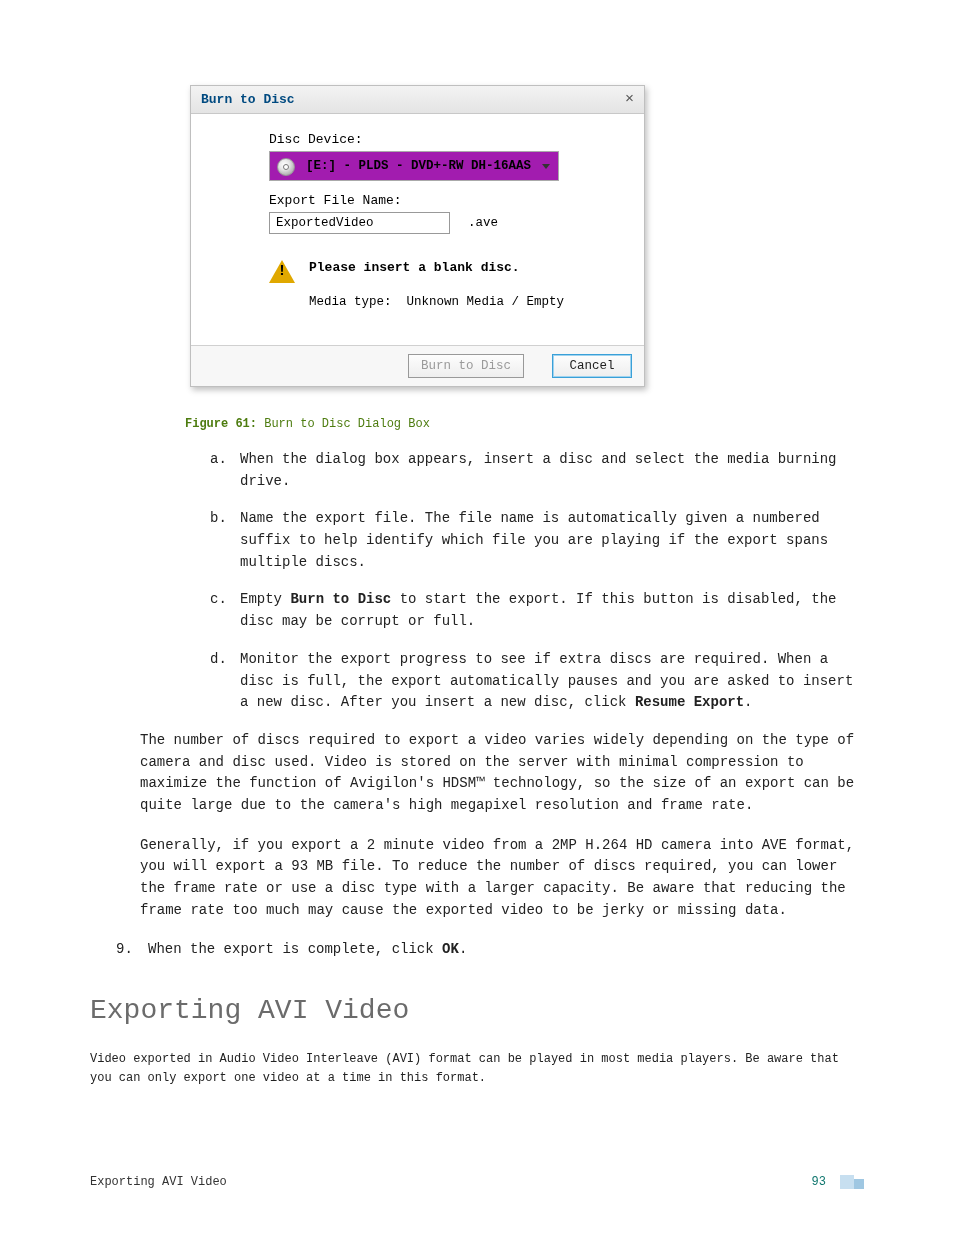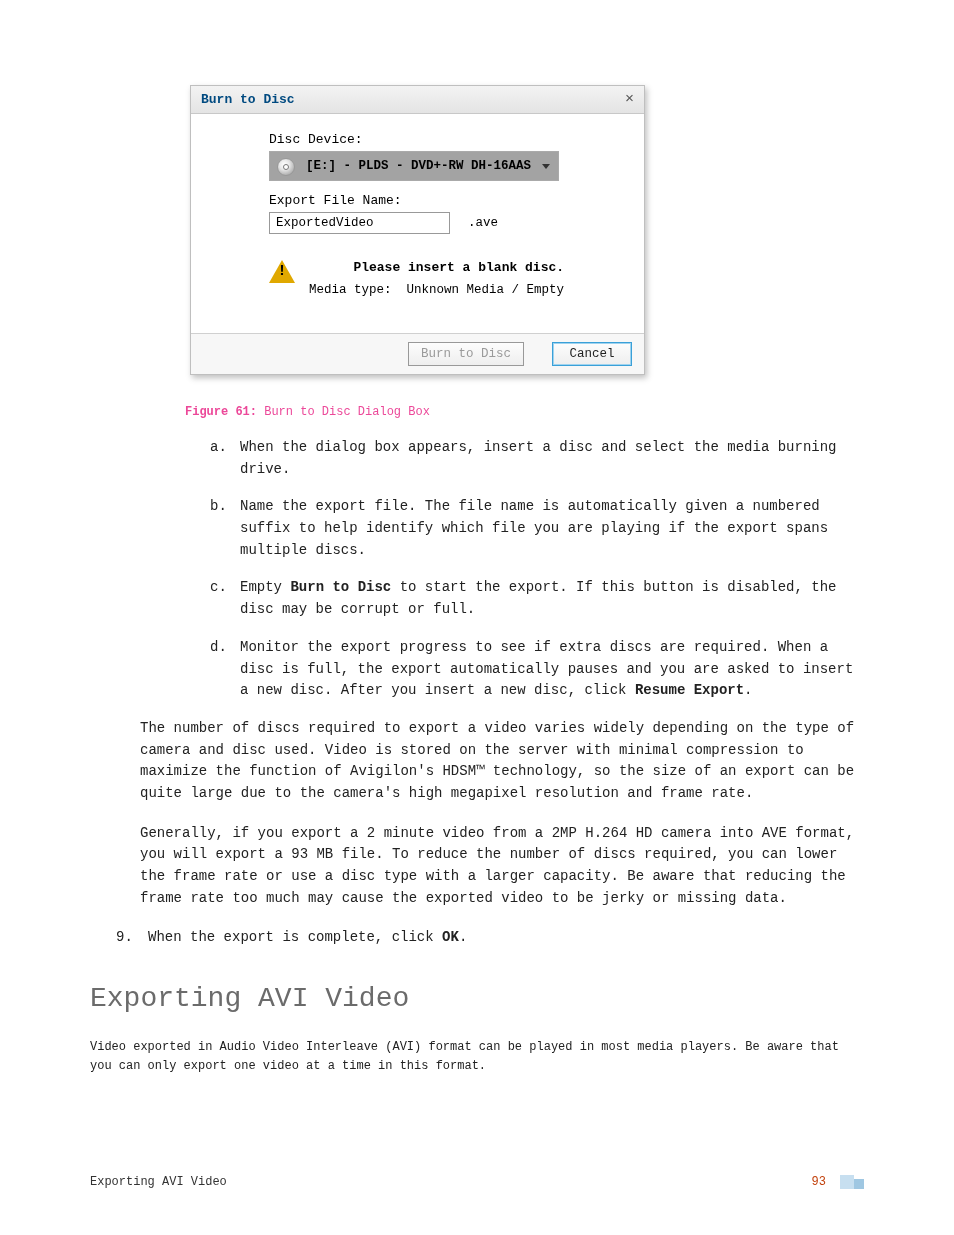--- a/index.html
+++ b/index.html
@@ -16,21 +16,21 @@
     border-bottom: 1px solid #c8c8c8;
     padding: 5px 10px; display: flex; justify-content: space-between; align-items: center;
     font-size: 13px;
   }
   .dialog-title .title { font-weight: bold; color: #004a80; }
   .dialog-title .close { color: #555; font-size: 15px; cursor: pointer; }
   .dialog-body { padding: 18px 40px 16px 78px; font-size: 13px; color: #000; }
   .dialog-body .label { margin-bottom: 4px; }
   .device-row {
     border: 1px solid #aaa; padding: 4px 8px 4px 4px; display: flex; align-items: center; gap: 8px;
-    background: #a3a3a3; margin-bottom: 12px; width: 290px;
+    background: #a21caf; margin-bottom: 12px; width: 290px;
   }
   .device-row .dev-label { font-weight: bold; flex: 1; font-size: 12.5px; }
   .chev { width: 0; height: 0; border-left: 4px solid transparent; border-right: 4px solid transparent; border-top: 5px solid #333; }
   .disc-icon { width: 24px; height: 20px; position: relative; }
   .disc-icon::before { content:""; position:absolute; left:3px; top:2px; width:16px; height:16px; border-radius:50%; background: radial-gradient(circle at 40% 35%, #fff 0%, #e8e8e8 35%, #b8b8b8 70%, #888 100%); border:1px solid #999;}
   .disc-icon::after { content:""; position:absolute; left:9px; top:8px; width:4px; height:4px; border-radius:50%; background:#fff; border:1px solid #777;}
   .file-row { display:flex; align-items:center; gap:18px; width: 290px; }
   .file-row input {
     flex: 0 0 170px; border: 1px solid #999; padding: 3px 6px; font-size: 12.5px; font-family: inherit;
   }
@@ -39,47 +39,47 @@
   .warn-icon {
     width: 26px; height: 23px; position: relative;
   }
   .warn-icon::before{
     content:""; position:absolute; left:0; top:0; width:0; height:0;
     border-left:13px solid transparent; border-right:13px solid transparent; border-bottom:23px solid #e0a800;
   }
   .warn-icon::after{
     content:"!"; position:absolute; left:0; top:3px; width:26px; text-align:center; color:#000; font-weight:bold; font-size:15px;
   }
-  .warn-text .line1 { font-weight: bold; margin-bottom: 8px; text-align: right; }
+  .warn-text .line1 { font-weight: bold; margin-bottom: 20px; }
   .warn-text .line2 { font-size: 12.5px; }
   .warn-text .line2 .k { display:inline-block; width: 90px; }
   .dialog-footer {
     border-top: 1px solid #d0d0d0; background: #f7f7f7; padding: 8px 12px; display:flex; justify-content:flex-end; gap:10px;
   }
   .btn {
     min-width: 80px; padding: 4px 12px; font-size: 12.5px; border: 1px solid #999; background: linear-gradient(#fdfdfd,#eee);
     text-align: center;
   }
   .btn.disabled { color: #9a9a9a; }
   .btn.focus { border: 1px solid #3aa0d8; box-shadow: 0 0 0 1px #9fd3ef inset; margin-left: 18px; }
 
   
-  .fig-caption { margin: 30px 0 18px 95px; font-size: 12px; color:#ec4899; }
+  .fig-caption { margin: 30px 0 18px 95px; font-size: 12px; color:#4d7c0f; }
   .fig-caption strong { font-weight: bold; }
   ol.letters { list-style: none; margin-left: 120px; margin-right: 10px; }
   ol.letters > li { display:flex; gap:12px; font-size:14px; line-height:1.55; margin-bottom: 16px; }
   ol.letters > li .marker { flex: 0 0 18px; }
   .para { font-size:14px; line-height:1.55; margin: 0 8px 18px 50px; }
   ol.nums { list-style:none; margin-left: 26px; }
   ol.nums > li { display:flex; gap:12px; font-size:14px; line-height:1.55; margin-bottom:16px; }
   ol.nums > li .marker { flex: 0 0 20px; }
   h2.section { font-size: 28px; font-weight: 400; color:#6b6b6b; margin: 34px 0 24px 0; }
   .intro { font-size:12px; line-height:1.55; }
   .footer { position:absolute; left:90px; right:90px; bottom:46px; display:flex; justify-content:space-between; align-items:center; font-size:12px; color:#333;}
-  .footer .pg { color:#c2410c; }
+  .footer .pg { color:#0f766e; }
   .footer .deco { width:30px; height:14px; position:relative; margin-left:8px;}
   .footer .deco::before{content:"";position:absolute;right:10px;top:0;width:14px;height:14px;background:#c7dff0;}
   .footer .deco::after{content:"";position:absolute;right:0;top:4px;width:10px;height:10px;background:#9fc7e2;}
   b { font-weight: bold; }
 </style>
 </head>
 <body>
 
 <div class="page">
 

